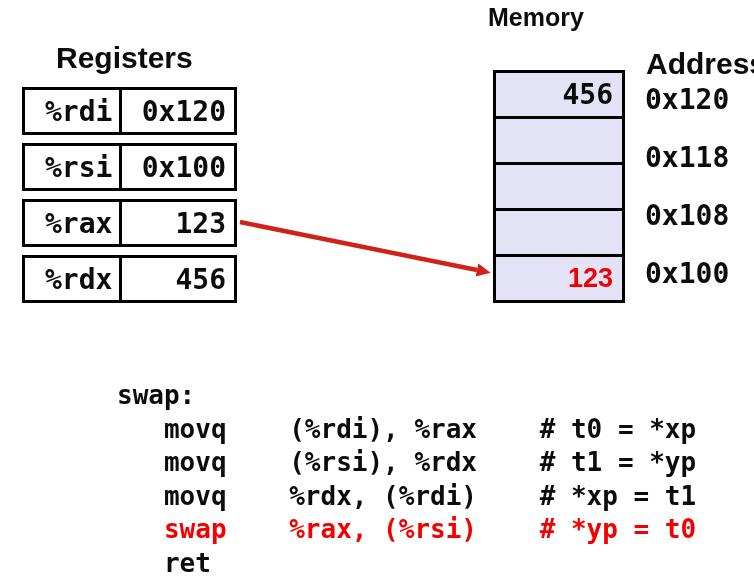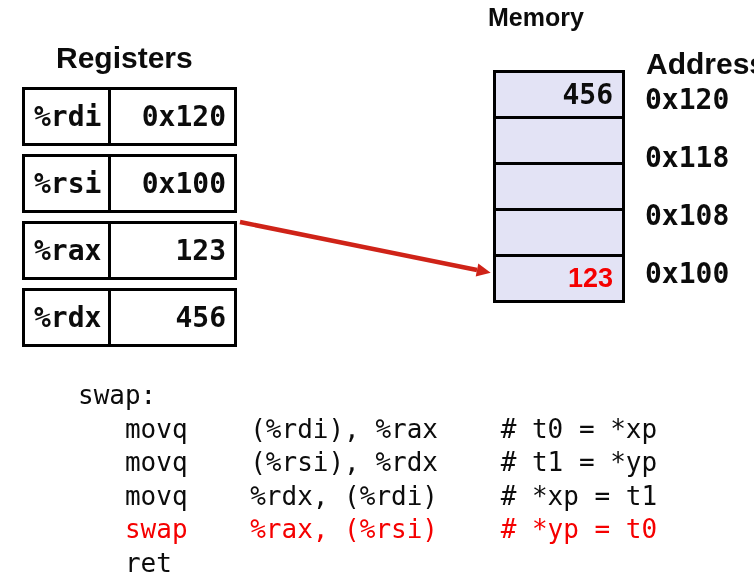--- a/index.html
+++ b/index.html
@@ -27,24 +27,25 @@
   }
   .mono{font-family:"DejaVu Sans Mono","Liberation Mono",monospace;font-weight:bold;}
 
   
   #register-table{
     position:absolute;left:22px;top:87px;
     display:flex;flex-direction:column;gap:8px;
   }
   .reg-row{
     box-sizing:border-box;
-    width:215px;height:59px;
+    width:215px;height:48px;
     border:3px solid #000;
     display:flex;
     background:#fff;
+    padding-left:11px;
   }
   .reg-name{
     box-sizing:border-box;
     width:86px;
     border-right:3px solid #000;
     display:flex;align-items:center;
     padding-left:9px;
     font-size:28px;
   }
   .reg-value{
@@ -94,24 +95,25 @@
   #pointer-arrow .arrow-line{stroke:var(--arrow-red,#cf2318);stroke-width:4.5;fill:none;}
   #pointer-arrow .arrow-head{fill:var(--arrow-red,#cf2318);stroke:none;}
 
   
   #code-block{
     position:absolute;left:78px;top:379px;
   }
   .code-line{
     white-space:pre;
     font-family:"DejaVu Sans Mono","Liberation Mono",monospace;
-    font-weight:normal;
+    font-weight:bold;
     font-size:26px;
     line-height:33.5px;
     color:var(--ink,#0c0c0c);
+    margin-left:39px;
   }
   .code-line.red{color:var(--highlight-red,#f50000);}
 </style>
 </head>
 <body>
 
 <div class="stage">
 
   <div class="title" id="registers-title">Registers</div>
 

